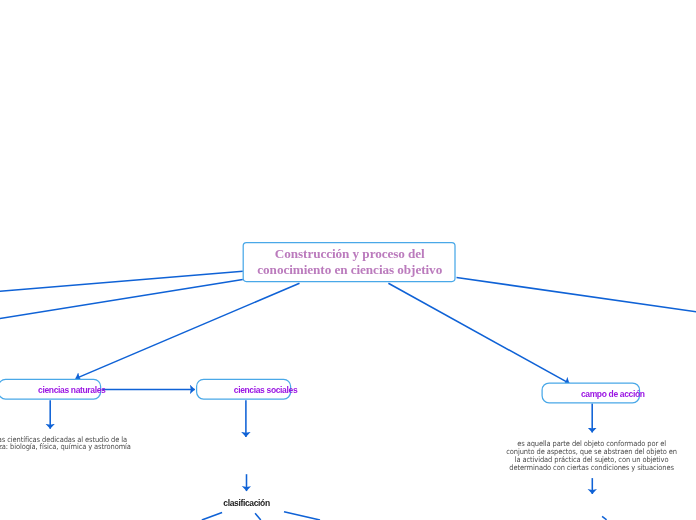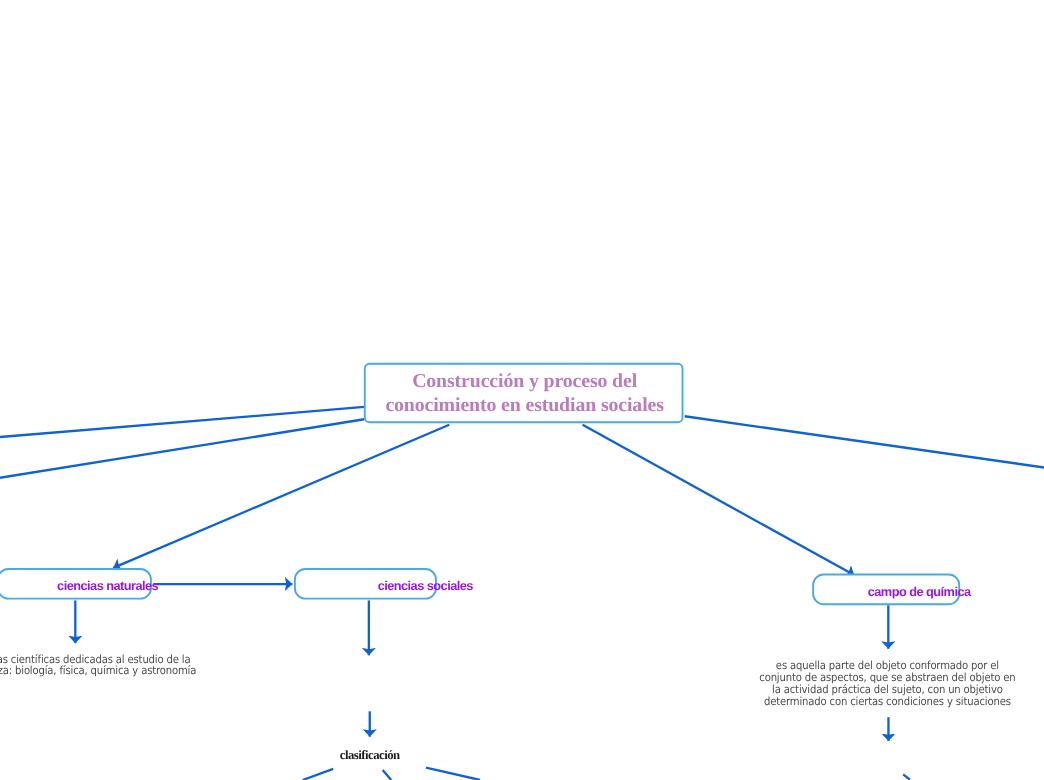--- a/index.html
+++ b/index.html
@@ -17,21 +17,21 @@
   .node-pill{}
   .node-pill .plabel{font-family:Liberation Sans, sans-serif;transform:translateZ(0);display:block;
         font-weight:700;color:#9b16e3;font-size:8.5px;letter-spacing:-0.35px;
         white-space:nowrap;line-height:10px;padding-left:44px;}
 
   .txt{position:absolute;text-align:center;color:#4c4c4c;transform:translateZ(0);
        font-family:"DejaVu Sans Condensed","DejaVu Sans",sans-serif;
        font-size:7.45px;letter-spacing:-0.1px;line-height:7.75px;}
   .txt > div{white-space:nowrap;}
   .txt-b{position:absolute;text-align:center;color:#1c1c1c;font-weight:700;transform:translateZ(0);
-       font-family:Liberation Serif, serif;
+       font-family:Liberation Sans, sans-serif;
        font-size:8.5px;letter-spacing:-0.35px;line-height:10px;white-space:nowrap;}
 </style>
 </head>
 <body>
 
 <div id="canvas">
 
   <svg id="edges" width="696" height="520" viewBox="0 0 696 520">
     <defs>
       <marker id="ah" markerWidth="12" markerHeight="12" refX="5.0" refY="4.75" orient="auto" markerUnits="userSpaceOnUse">
@@ -59,34 +59,34 @@
       <rect x="243.2" y="242.5" width="211.8" height="39" rx="3.2" ry="3.2"></rect>
       <rect x="-1.4" y="379.3" width="102" height="19.8" rx="7" ry="7"></rect>
       <rect x="196.6" y="379.3" width="94" height="19.8" rx="7" ry="7"></rect>
       <rect x="542.1" y="383" width="97.4" height="19.8" rx="7" ry="7"></rect>
     </g>
   </svg>
 
   <div class="node node-root" style="left:243.5px;top:242.4px;width:212.5px;height:40px;">
     <div>
       <div class="rlabel">Construcción y proceso del</div>
-      <div class="rlabel">conocimiento en estudian sociales</div>
+      <div class="rlabel">conocimiento en ciencias objetivo</div>
     </div>
   </div>
 
   <div class="node node-pill" style="left:-1px;top:379.6px;width:101.5px;height:21px;">
     <span class="plabel">ciencias naturales</span>
   </div>
 
-  <div class="node node-pill" style="left:196px;top:379.6px;width:95px;height:21px;margin-left:18px;">
+  <div class="node node-pill" style="left:196px;top:379.6px;width:95px;height:21px;">
     <span class="plabel">ciencias sociales</span>
   </div>
 
   <div class="node node-pill" style="left:541.5px;top:383.0px;width:98.5px;height:21px;">
-    <span class="plabel">campo de química</span>
+    <span class="plabel">campo de acción</span>
   </div>
 
   <div class="txt" style="left:-153.2px;top:435.6px;width:380px;">
     <div>son las disciplinas científicas dedicadas al estudio de la</div>
     <div style="margin-left:28.4px;">naturaleza: biología, física, química y astronomía</div>
   </div>
 
 
   <div class="txt" style="left:401.6px;top:440.3px;width:380px;">
     <div>es aquella parte del objeto conformado por el</div>

